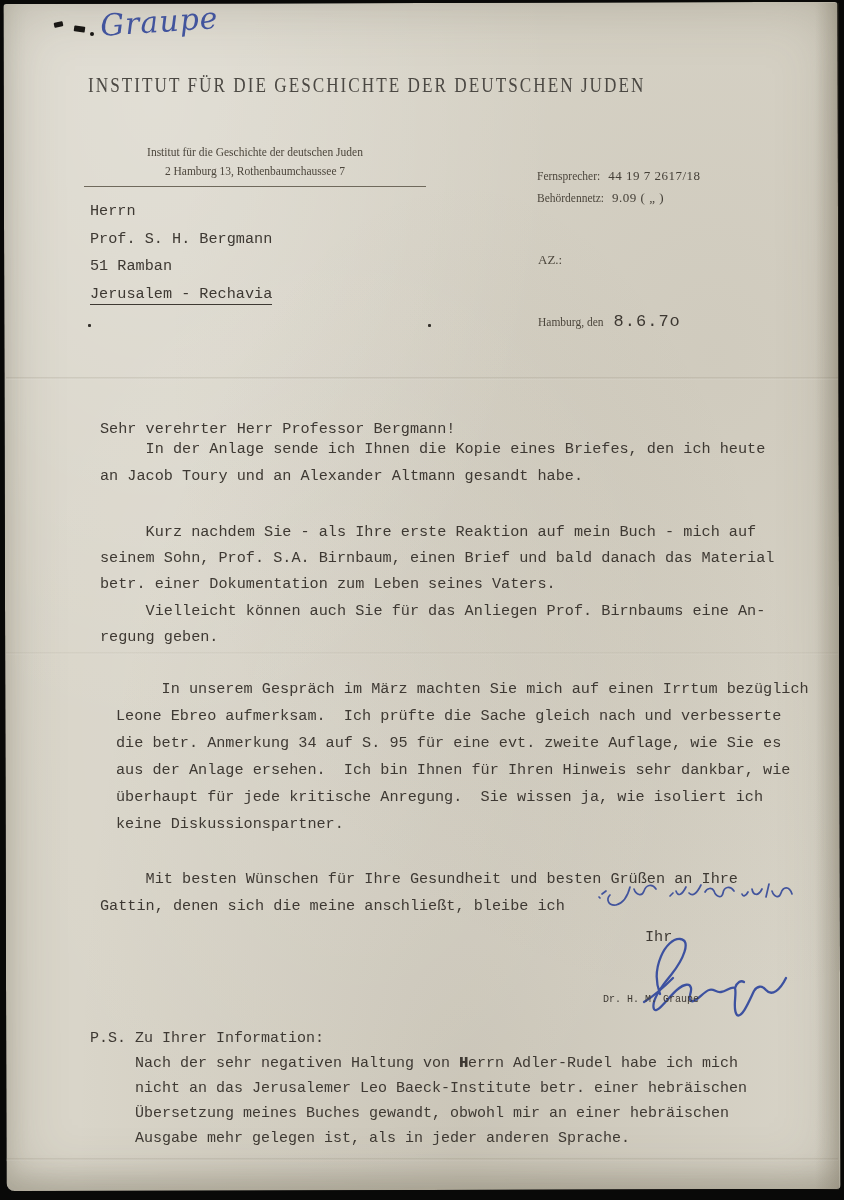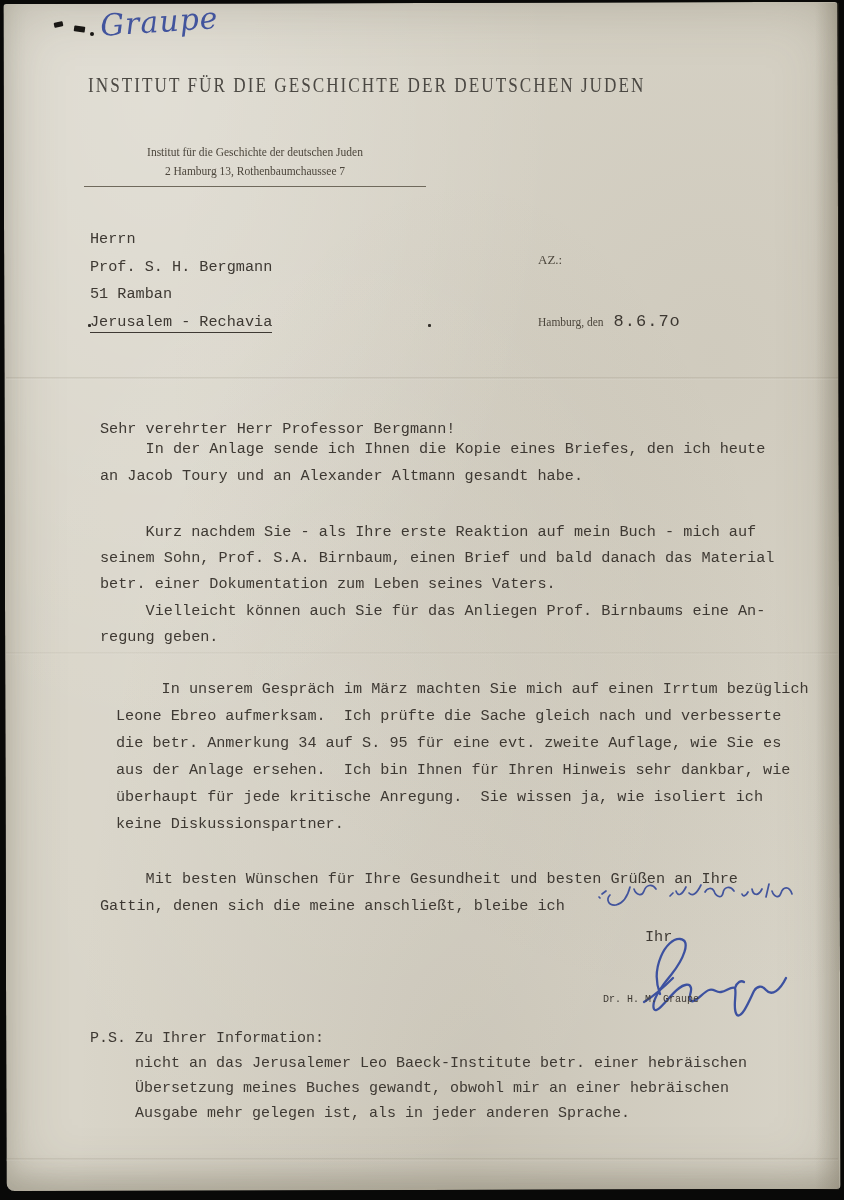--- a/index.html
+++ b/index.html
@@ -37,21 +37,21 @@
   .contact{position:absolute;left:537px;top:165px;font-size:11.5px;color:#4c463c;line-height:22px;}
   .contact .val{font-size:13px;letter-spacing:.5px;padding-left:8px;color:#443f37;}
   .az{position:absolute;left:538px;top:252px;font-size:13px;color:#4c463c;}
   .dateline{position:absolute;left:538px;top:312px;font-size:11.5px;color:#4c463c;}
   .dateval{font-family:"Liberation Mono","DejaVu Sans Mono",monospace;font-size:17px;
          color:#3d3832;letter-spacing:1px;padding-left:10px;}
   
   .tw{font-family:"Liberation Mono","DejaVu Sans Mono",monospace;color:#3e3933;}
   .tw-line{white-space:pre;}
   .seg-b{font-weight:bold;text-shadow:.4px 0 0 currentColor;}
-  .recipient{position:absolute;left:90px;top:198px;font-size:15.2px;line-height:27.5px;margin-top:28px;}
+  .recipient{position:absolute;left:90px;top:198px;font-size:15.2px;line-height:27.5px;}
   .recipient .u{border-bottom:1.6px solid #3e3933;padding-bottom:1px;}
   .fold-dot{position:absolute;width:3px;height:3px;background:#33302b;border-radius:1px;}
   #body-paragraphs{position:absolute;left:100px;top:0;width:700px;font-size:15.2px;}
   #body-paragraphs .para{position:absolute;left:0;line-height:27px;}
   #body-paragraphs .para.p1{top:416px;}
   #body-paragraphs .para.p2{top:436px;}
   #body-paragraphs .para.p3{top:519px;line-height:26.2px;}
   #body-paragraphs .para.p4{top:676px;margin-left:16px;}
   #body-paragraphs .para.p5{top:866px;}
   .hebrew-note{position:absolute;left:596px;top:880px;}
@@ -78,20 +78,24 @@
     <div class="annotation hand">Graupe</div>
 
     <div class="title">INSTITUT FÜR DIE GESCHICHTE DER DEUTSCHEN JUDEN</div>
 
     <div class="sender">
       <div>Institut für die Geschichte der deutschen Juden</div>
       <div>2 Hamburg 13, Rothenbaumchaussee 7</div>
     </div>
     <div class="rule"></div>
 
+    <div class="contact">
+      <div><span>Fernsprecher:</span><span class="val">44 19 7 2617/18</span></div>
+      <div><span>Behördennetz:</span><span class="val">9.09 (    „    )</span></div>
+    </div>
 
     <div class="recipient tw" id="recipient">
         <div><span>Herrn</span></div>
         <div><span>Prof. S. H. Bergmann</span></div>
         <div><span>51 Ramban</span></div>
         <div><span class="u">Jerusalem - Rechavia</span></div>
       </div>
 
     <div class="az">AZ.:</div>
     <div class="dateline">
@@ -145,18 +149,19 @@
         <path d="M36,64 C26,38 42,8 56,9 C68,10 59,30 47,45 C37,57 27,72 30,79 C33,85 45,66 54,59 C60,54 66,53 67,58 C68,63 63,69 67,71 C72,73 79,62 85,60 C90,58 92,63 97,62 C103,61 107,56 111,58 C113,65 108,79 113,85 C118,89 126,69 130,61 C133,56 138,55 142,60 C148,67 156,60 162,48"></path>
         <path d="M20,72 C30,66 40,57 49,48"></path>
         <path d="M111,58 C113,52 117,50 120,52"></path>
       </svg>
     </div>
 
     <div class="signed-name tw">Dr. H. M. Graupe</div>
 
     <div id="ps-block" class="tw">
         <div class="tw-line"><span>P.S. Zu Ihrer Information:</span></div>
+        <div class="tw-line"><span>     Nach der sehr negativen Haltung von </span><span class="seg-b">H</span><span>errn Adler-Rudel habe ich mich</span></div>
         <div class="tw-line"><span>     nicht an das Jerusalemer Leo Baeck-Institute betr. einer hebräischen</span></div>
         <div class="tw-line"><span>     Übersetzung meines Buches gewandt, obwohl mir an einer hebräischen</span></div>
         <div class="tw-line"><span>     Ausgabe mehr gelegen ist, als in jeder anderen Sprache.</span></div>
       </div>
   </div>
 </div>
 
 </body></html>

